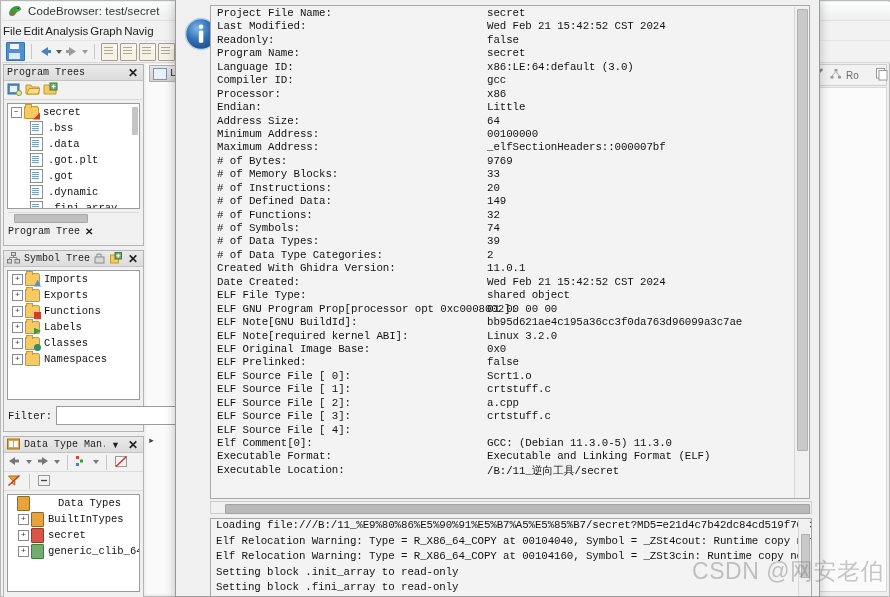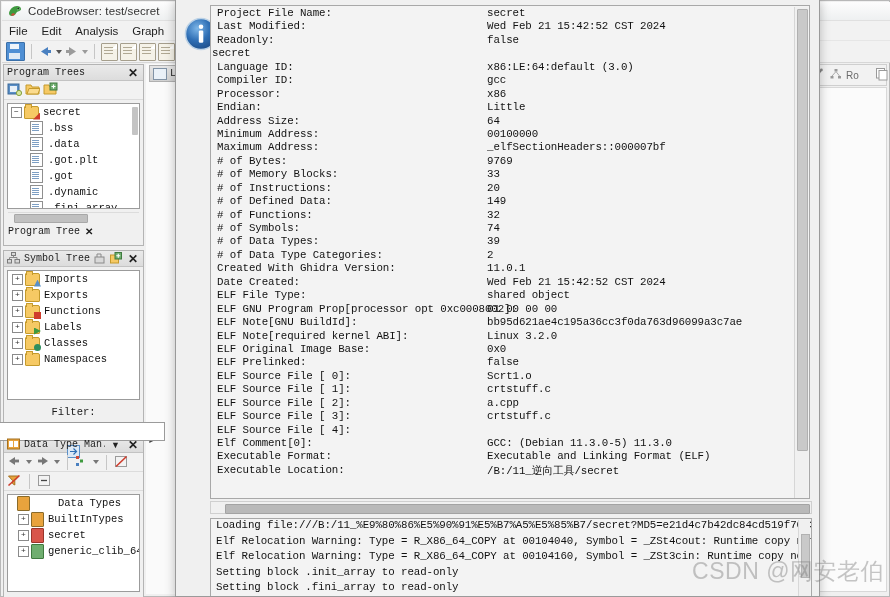--- a/index.html
+++ b/index.html
@@ -29,21 +29,21 @@
   }
   .dragon-icon { width:14px; height:14px; position:relative; flex:0 0 auto; }
   .dragon-icon svg { display:block; }
   #title-text { font-size:11.5px; color:#333; letter-spacing:.1px; }
 
   #menubar {
     position:absolute; left:1px; top:20px; width:888px; height:20px;
     background:#f2f2f2; border-bottom:1px solid #e6e6e6;
     display:flex; align-items:center; box-sizing:border-box;
   }
-  .menu-item { padding:2px 7px; font-size:11.5px; color:#222; cursor:default; }
+  .menu-item { padding:2px 1px; font-size:11.5px; color:#222; cursor:default; }
 
   #toolbar {
     position:absolute; left:1px; top:40px; width:888px; height:22px;
     background:#f2f2f2; border-bottom:1px solid #d7d7d7;
     display:flex; align-items:center; padding-left:4px; gap:2px;
     box-sizing:border-box;
   }
   .tb-btn { width:17px; height:17px; position:relative; display:inline-block; }
   .tb-sep { width:1px; height:15px; background:#c6c6c6; margin:0 4px; }
 
@@ -79,21 +79,21 @@
   .folder::before{content:'';position:absolute;left:0;top:-3px;width:5px;height:3px;background:#f6c964;border:1px solid #c49a2c;border-bottom:none;border-radius:1px 1px 0 0;}
   .fragment { width:11px;height:12px;background:#ffffff;border:1px solid #8f8f8f;margin-right:5px;flex:0 0 auto;position:relative;}
   .fragment::before{content:'';position:absolute;left:1px;top:2px;width:7px;height:1px;background:#7d9fc4;box-shadow:0 2px 0 #7d9fc4,0 4px 0 #7d9fc4,0 6px 0 #7d9fc4;}
   .tab-strip { height:18px; background:#f0f0f0; display:flex; align-items:center; padding:0 4px; box-sizing:border-box; font-family:"Liberation Mono",monospace; font-size:10px;}
   .tab-strip .x { margin-left:5px; font-weight:bold; font-family:"Liberation Sans",sans-serif;}
 
   .hscroll { height:9px; background:#f0f0f0; border-top:1px solid #dcdcdc; position:relative;}
   .hscroll .thumb { position:absolute; left:6px; top:1px; height:7px; background:#c0c0c0; border:1px solid #a8a8a8; border-radius:1px;}
   .vscroll-mini { position:absolute; right:1px; top:3px; width:6px; height:28px; background:#c4c4c4; border-radius:1px; }
 
-  .filter-row { display:flex; align-items:center; gap:4px; padding:3px 4px; font-family:"Liberation Mono",monospace; font-size:10.5px;flex-direction:column;}
+  .filter-row { display:flex; align-items:center; gap:4px; padding:3px 4px; font-family:"Liberation Mono",monospace; font-size:10.5px;}
   .filter-input { flex:1 1 auto; height:15px; background:#fff; border:1px solid #9b9b9b; }
 
   
   .dec { position:absolute; right:-2px; bottom:-2px; width:7px; height:7px; }
 
   
   .dt-icon { width:11px;height:13px;margin-right:4px;flex:0 0 auto;border:1px solid #8a6b2a;border-radius:1px;}
 
   
   #right-toolbar {
@@ -514,20 +514,21 @@
           </div>
           <div class="info-row">
             <span class="info-key">Last Modified:</span>
             <span class="info-val">Wed Feb 21 15:42:52 CST 2024</span>
           </div>
           <div class="info-row">
             <span class="info-key">Readonly:</span>
             <span class="info-val">false</span>
           </div>
           <div class="info-row">
+            <span class="info-key">Program Name:</span>
             <span class="info-val">secret</span>
           </div>
           <div class="info-row">
             <span class="info-key">Language ID:</span>
             <span class="info-val">x86:LE:64:default (3.0)</span>
           </div>
           <div class="info-row">
             <span class="info-key">Compiler ID:</span>
             <span class="info-val">gcc</span>
           </div>

